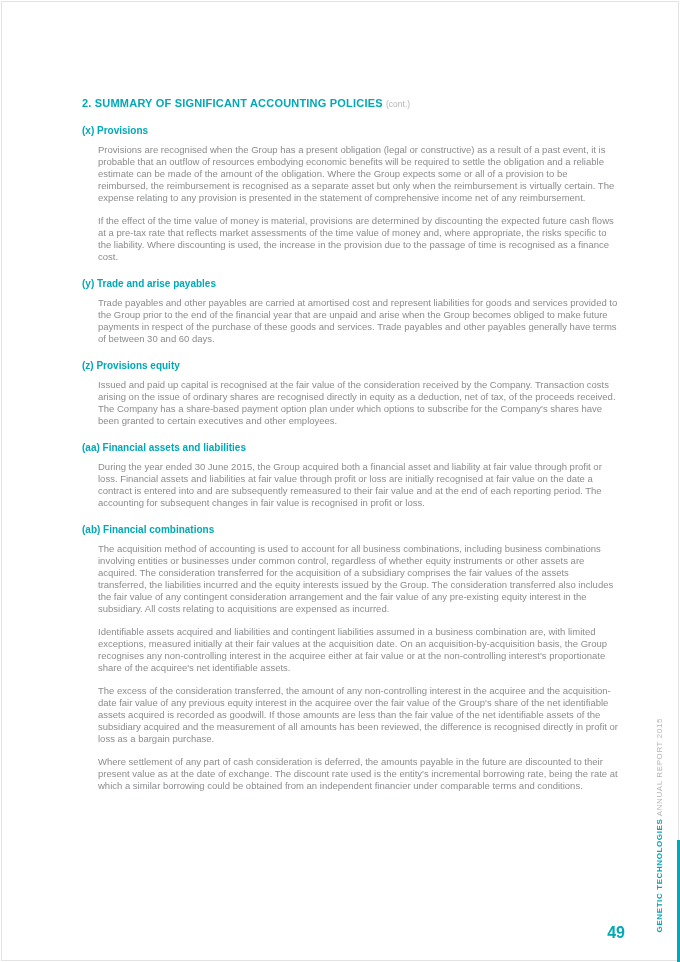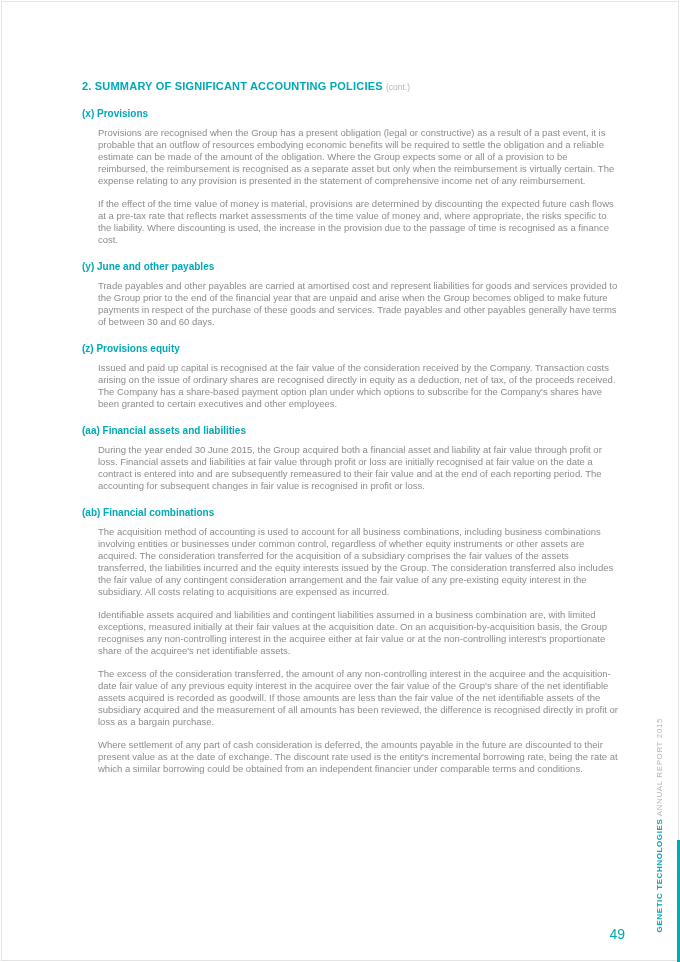--- a/index.html
+++ b/index.html
@@ -16,21 +16,21 @@
   }
   .page-frame {
     position: absolute;
     inset: 1px;
     border: 1px solid #e3e3e3;
     pointer-events: none;
   }
   .content {
     position: absolute;
     left: 82px;
-    top: 80px;
+    top: 97px;
     width: 538px;
     color: #8b8c8e;
     font-size: 9.5px;
     line-height: 12px;
     text-align: left;
   }
   h1.doc-heading {
     font-size: 11px;
     line-height: 13px;
     color: #00a9b7;
@@ -81,41 +81,41 @@
   }
   .sidebar-text .subtitle {
     color: #b3b5b7;
     font-weight: normal;
   }
   .page-number {
     position: absolute;
     right: 55px;
     bottom: 20px;
     color: #00a9b7;
-    font-weight: normal;
-    font-size: 14px;
+    font-weight: bold;
+    font-size: 16px;
   }
 </style>
 </head>
 <body>
 
 <div class="page-frame"></div>
 
 <div class="content">
 
   <h1 class="doc-heading"><span>2. SUMMARY OF SIGNIFICANT ACCOUNTING POLICIES</span> <span class="cont">(cont.)</span></h1>
 
   <section>
     <h2 class="sub-heading">(x) Provisions</h2>
     <p class="body-text">Provisions are recognised when the Group has a present obligation (legal or constructive) as a result of a past event, it is probable that an outflow of resources embodying economic benefits will be required to settle the obligation and a reliable estimate can be made of the amount of the obligation. Where the Group expects some or all of a provision to be reimbursed, the reimbursement is recognised as a separate asset but only when the reimbursement is virtually certain. The expense relating to any provision is presented in the statement of comprehensive income net of any reimbursement.</p>
     <p class="body-text">If the effect of the time value of money is material, provisions are determined by discounting the expected future cash flows at a pre-tax rate that reflects market assessments of the time value of money and, where appropriate, the risks specific to the liability. Where discounting is used, the increase in the provision due to the passage of time is recognised as a finance cost.</p>
   </section>
 
   <section>
-    <h2 class="sub-heading">(y) June and other payables</h2>
+    <h2 class="sub-heading">(y) Trade and arise payables</h2>
     <p class="body-text">Trade payables and other payables are carried at amortised cost and represent liabilities for goods and services provided to the Group prior to the end of the financial year that are unpaid and arise when the Group becomes obliged to make future payments in respect of the purchase of these goods and services. Trade payables and other payables generally have terms of between 30 and 60 days.</p>
   </section>
 
   <section>
     <h2 class="sub-heading">(z) Provisions equity</h2>
     <p class="body-text">Issued and paid up capital is recognised at the fair value of the consideration received by the Company. Transaction costs arising on the issue of ordinary shares are recognised directly in equity as a deduction, net of tax, of the proceeds received. The Company has a share-based payment option plan under which options to subscribe for the Company's shares have been granted to certain executives and other employees.</p>
   </section>
 
   <section>
     <h2 class="sub-heading">(aa) Financial assets and liabilities</h2>

